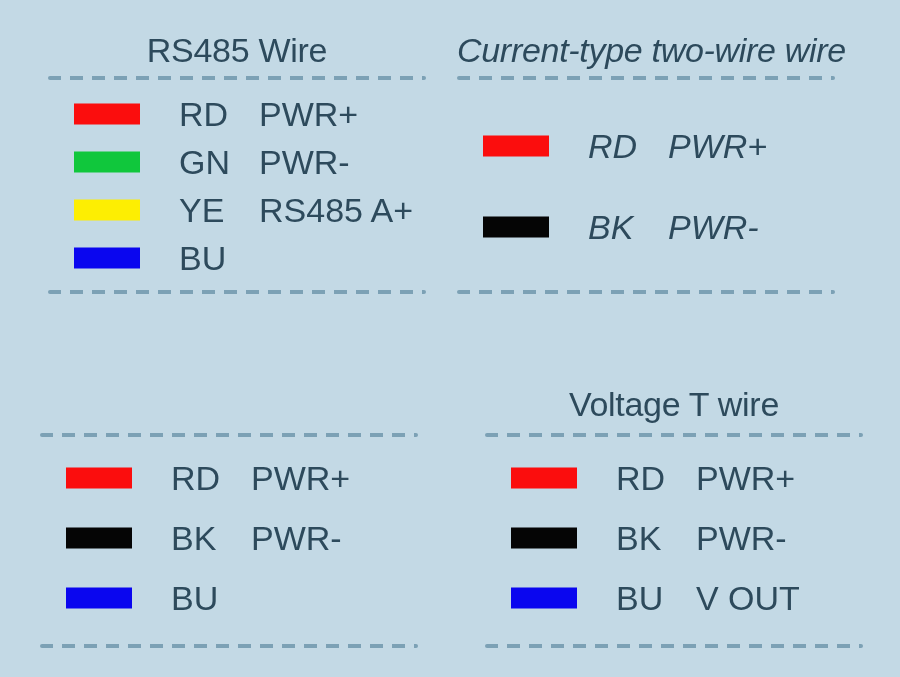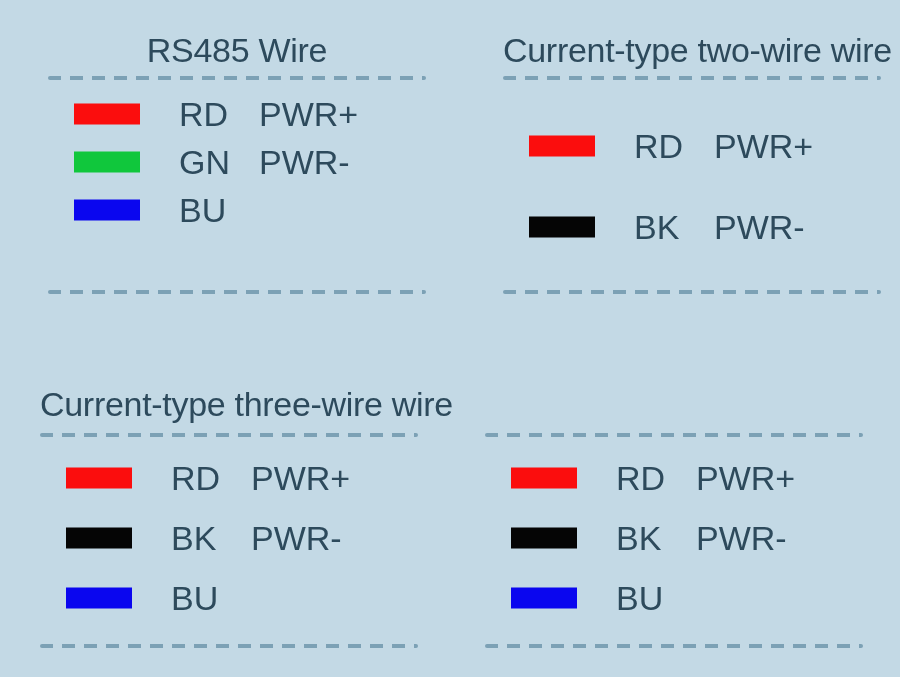--- a/index.html
+++ b/index.html
@@ -14,21 +14,21 @@
     background: #c3d9e5;
     color: #2d4a5c;
     font-family: "Liberation Sans", sans-serif;
   }
   .section {
     position: absolute;
     width: 378px;
     height: 270px;
   }
   .sec-tl { left: 48px;  top: 28px;  }
-  .sec-tr { left: 503px; top: 28px;  }
+  .sec-tr { left: 457px; top: 28px; font-style: italic;  }
   .sec-bl { left: 40px;  top: 382px; }
   .sec-br { left: 485px; top: 382px; }
 
   .title {
     position: absolute;
     top: 2px;
     left: 0;
     right: 0;
     text-align: center;
     font-size: 34px;
@@ -98,20 +98,25 @@
       <div class="swatch" style="background: rgb(251, 13, 13);"></div>
       <div class="abbr">RD</div>
       <div class="signal">PWR+</div>
     </div>
     <div class="row">
       <div class="swatch" style="background: rgb(16, 199, 60);"></div>
       <div class="abbr">GN</div>
       <div class="signal">PWR-</div>
     </div>
     <div class="row">
+      <div class="swatch" style="background: rgb(253, 238, 2);"></div>
+      <div class="abbr">YE</div>
+      <div class="signal">RS485 A+</div>
+    </div>
+    <div class="row">
       <div class="swatch" style="background: rgb(10, 6, 239);"></div>
       <div class="abbr">BU</div>
     </div>
   </div>
   <div class="dash dash-bottom"></div>
 </div>
 
 <div class="section sec-tr">
   <div class="title">Current-type two-wire wire</div>
   <div class="dash dash-top"></div>
@@ -124,21 +129,20 @@
     <div class="row">
       <div class="swatch" style="background: rgb(5, 5, 5);"></div>
       <div class="abbr">BK</div>
       <div class="signal">PWR-</div>
     </div>
   </div>
   <div class="dash dash-bottom"></div>
 </div>
 
 <div class="section sec-bl">
-  <div class="title">Current-type three-wire wire</div>
   <div class="dash dash-top"></div>
   <div class="rows">
     <div class="row">
       <div class="swatch" style="background: rgb(251, 13, 13);"></div>
       <div class="abbr">RD</div>
       <div class="signal">PWR+</div>
     </div>
     <div class="row">
       <div class="swatch" style="background: rgb(5, 5, 5);"></div>
       <div class="abbr">BK</div>
@@ -146,31 +150,33 @@
     </div>
     <div class="row">
       <div class="swatch" style="background: rgb(10, 6, 239);"></div>
       <div class="abbr">BU</div>
     </div>
   </div>
   <div class="dash dash-bottom"></div>
 </div>
 
 <div class="section sec-br">
+  <div class="title">Voltage T wire</div>
   <div class="dash dash-top"></div>
   <div class="rows">
     <div class="row">
       <div class="swatch" style="background: rgb(251, 13, 13);"></div>
       <div class="abbr">RD</div>
       <div class="signal">PWR+</div>
     </div>
     <div class="row">
       <div class="swatch" style="background: rgb(5, 5, 5);"></div>
       <div class="abbr">BK</div>
       <div class="signal">PWR-</div>
     </div>
     <div class="row">
       <div class="swatch" style="background: rgb(10, 6, 239);"></div>
       <div class="abbr">BU</div>
+      <div class="signal">V OUT</div>
     </div>
   </div>
   <div class="dash dash-bottom"></div>
 </div>
 
 </body></html>

